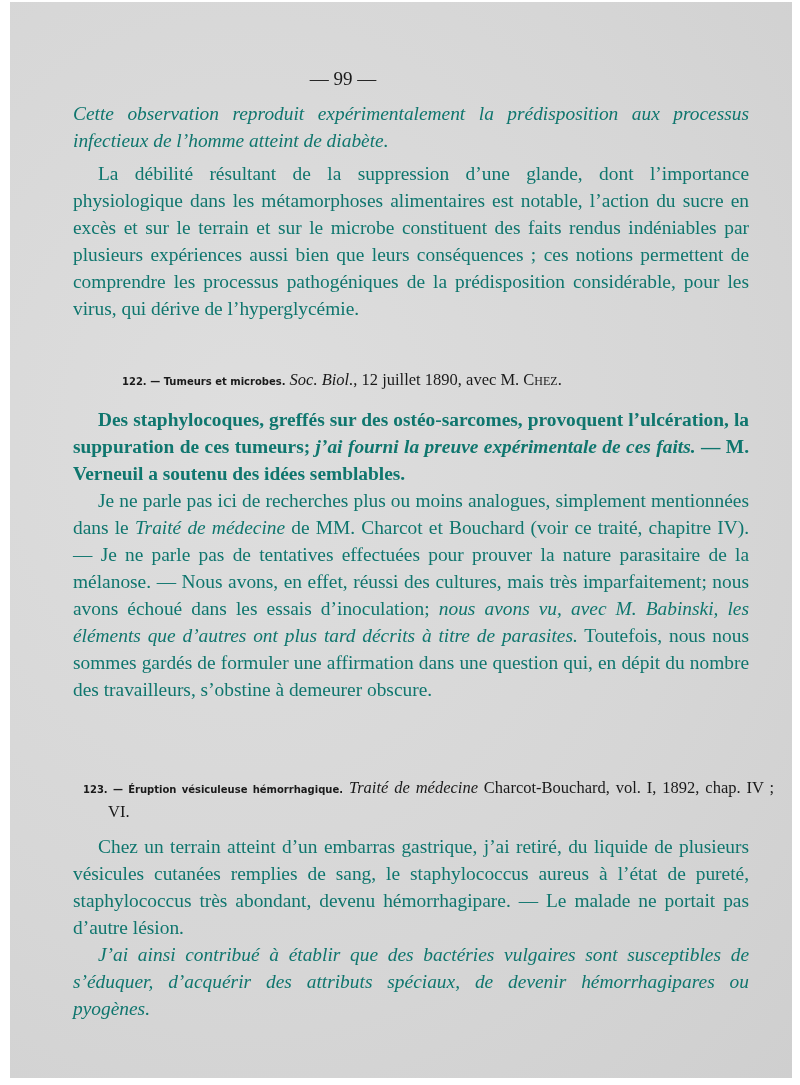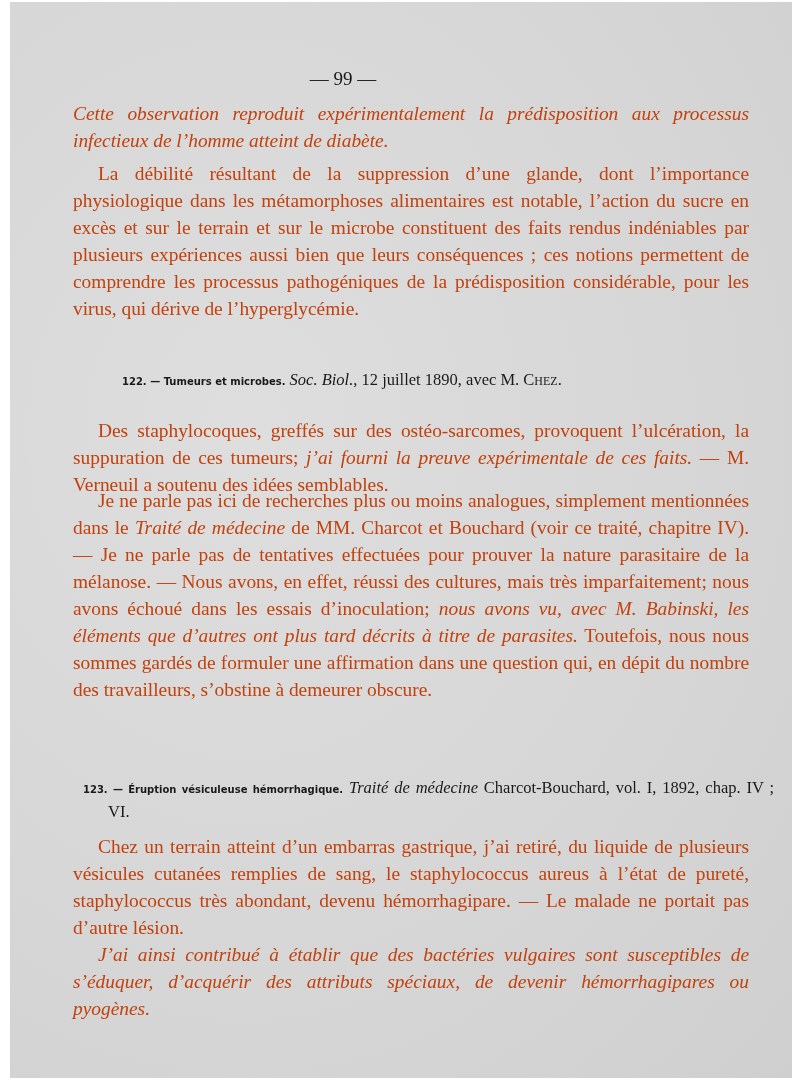--- a/index.html
+++ b/index.html
@@ -5,21 +5,21 @@
   html, body { margin: 0; padding: 0; background: #ffffff; }
   body { width: 800px; height: 1085px; position: relative; overflow: hidden; }
   .page {
     position: absolute; left: 10px; top: 2px; width: 782px; height: 1076px;
     background: #d9d9d9;
     background-image: radial-gradient(ellipse at 30% 40%, #dedede 0%, #d6d6d6 60%, #cfcfcf 100%);
   }
   .text {
     position: absolute; left: 73px; width: 676px;
     font-family: "Liberation Serif", "DejaVu Serif", serif;
-    color: #c2410c; font-size: 19.4px; line-height: 27px;
+    color: #0f766e; font-size: 19.4px; line-height: 27px;
     text-align: justify;
   }
   .pagenum { position: absolute; top: 68px; left: 0; width: 686px; text-align: center;
     font-family: "Liberation Serif", serif; font-size: 19px; color: #1a1a1a; }
   p { margin: 0; }
   .indent { text-indent: 25px; }
   i { font-style: italic; text-align: right; }
   .heading { font-family: "Liberation Serif", serif; font-size: 16.5px; line-height: 22px; color:#1a1a1a; }
   .heading b { font-family: "DejaVu Sans", sans-serif; font-weight: bold; font-size: 10px; }
   .sc { font-variant: small-caps; }
@@ -40,21 +40,21 @@
 <div class="text" style="top:160px;font-family:Liberation Serif, serif;">
   <p class="indent">La débilité résultant de la suppression d’une glande, dont l’importance physiologique dans les métamorphoses alimentaires est notable, l’action du sucre en excès et sur le terrain et sur le microbe constituent des faits rendus indéniables par plusieurs expériences aussi bien que leurs conséquences ; ces notions permettent de comprendre les processus pathogéniques de la prédisposition considérable, pour les virus, qui dérive de l’hyperglycémie.</p>
 </div>
 
 <div class="heading" style="position:absolute; left:122px; top:369px; width:640px;">
   <b><span>122. —</span>
   <span>Tumeurs et microbes.</span></b>
   <i>Soc. Biol.</i><span>, 12 juillet 1890, avec M. </span><span class="sc">Chez</span><span>.</span>
 </div>
 
-<div class="text" style="top:417px;">
+<div class="text" style="top:406px;font-weight:bold;">
   <p class="indent"><span>Des staphylocoques, greffés sur des ostéo-sarcomes, provoquent l’ulcération, la suppuration de ces tumeurs; </span><i>j’ai fourni la preuve expérimentale de ces faits.</i><span> — M. Verneuil a soutenu des idées semblables.</span></p>
 </div>
 
 <div class="text" style="top:487px;">
   <p class="indent"><span>Je ne parle pas ici de recherches plus ou moins analogues, simplement mentionnées dans le </span><i>Traité de médecine</i><span> de MM. Charcot et Bouchard (voir ce traité, chapitre IV). — Je ne parle pas de tentatives effectuées pour prouver la nature parasitaire de la mélanose. — Nous avons, en effet, réussi des cultures, mais très imparfaitement; nous avons échoué dans les essais d’inoculation; </span><i>nous avons vu, avec M. Babinski, les éléments que d’autres ont plus tard décrits à titre de parasites.</i><span> Toutefois, nous nous sommes gardés de formuler une affirmation dans une question qui, en dépit du nombre des travailleurs, s’obstine à demeurer obscure.</span></p>
 </div>
 
 <div class="heading hang" style="position:absolute; left:83px; top:777px; width:666px; text-align:justify;">
   <b><span>123. —</span>
   <span>Éruption vésiculeuse hémorrhagique.</span></b>

